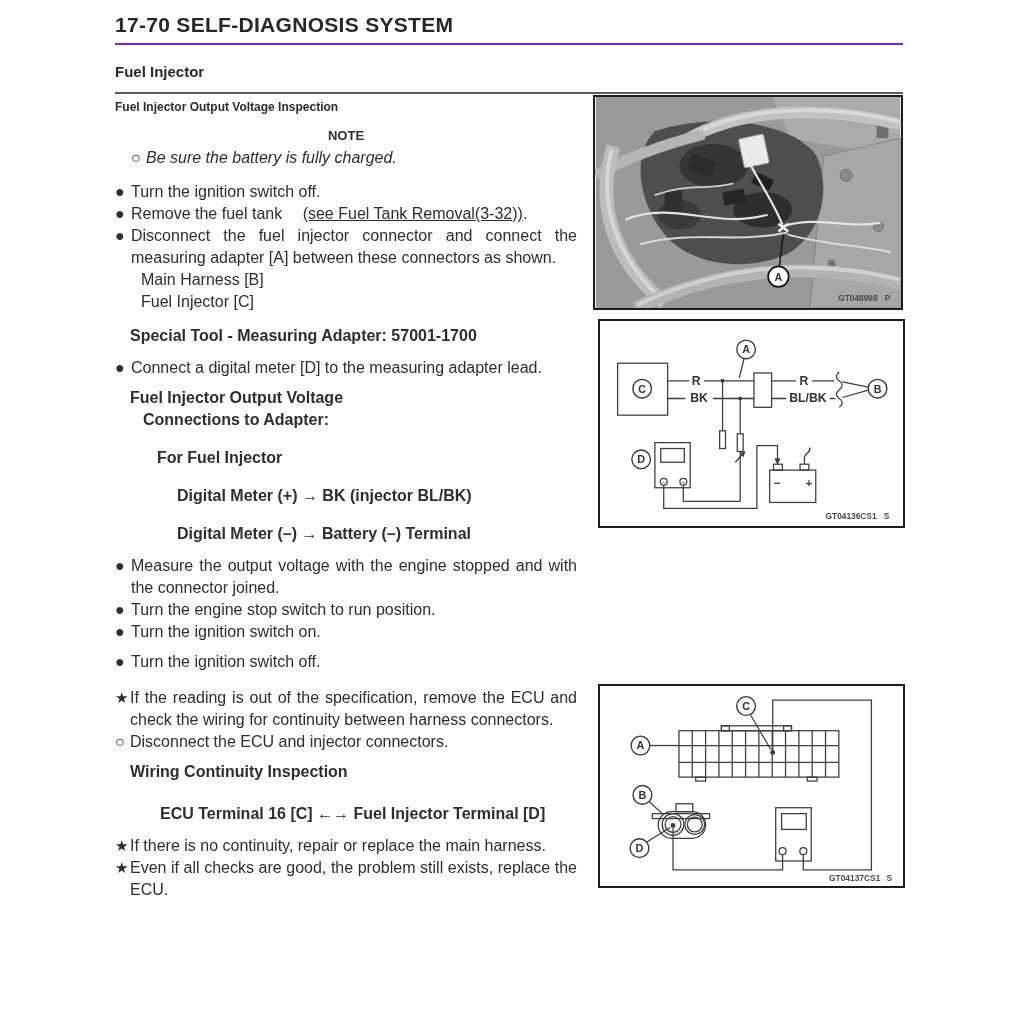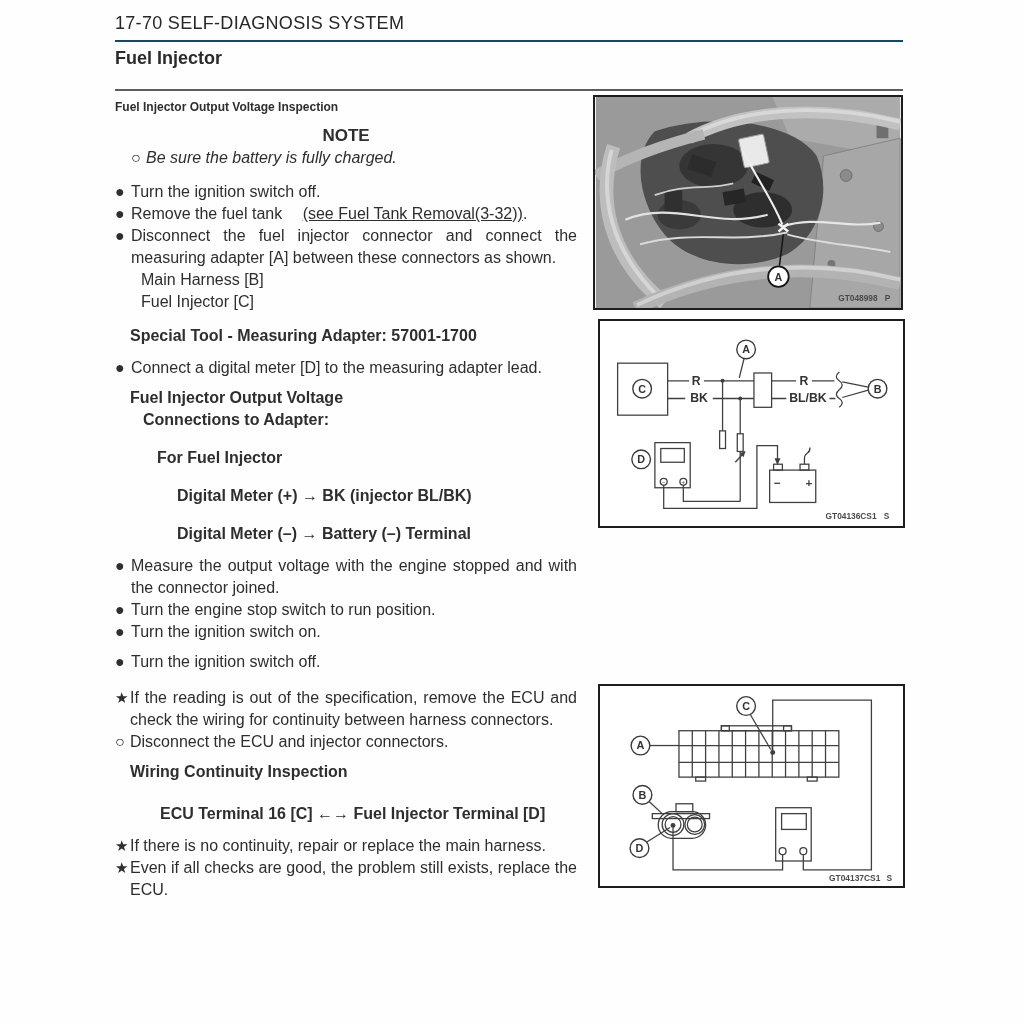--- a/index.html
+++ b/index.html
@@ -5,30 +5,30 @@
   html,body{margin:0;padding:0;}
   body{
     width:1024px;height:1024px;background:#ffffff;
     font-family:"Liberation Sans","DejaVu Sans",sans-serif;
     color:#2d2d2d;-webkit-font-smoothing:antialiased;
   }
   .page{position:relative;width:1024px;height:1024px;background:#fefefe;overflow:hidden;}
 
   
   .hdr{position:absolute;left:115px;top:13px;width:788px;}
-  .h1{font-size:18px;font-weight:400;letter-spacing:.3px;color:#272727;
-      padding-bottom:6px;border-bottom:2px solid #0c4a6e;}
-  .h2{font-size:18px;font-weight:700;color:#2b2b2b;margin-top:6px;
-      padding-bottom:20px;border-bottom:2px solid #5d5d5d;}
+  .h1{font-size:21px;font-weight:700;letter-spacing:.3px;color:#272727;
+      padding-bottom:6px;border-bottom:2px solid #6d28d9;}
+  .h2{font-size:15px;font-weight:700;color:#2b2b2b;margin-top:18px;
+      padding-bottom:12px;border-bottom:2px solid #5d5d5d;}
 
   
   .lcol{position:absolute;left:115px;top:96px;width:462px;
         font-size:16px;line-height:22px;color:#2e2e2e;}
   .h3{font-weight:700;font-size:12px;}
-  .note-label{text-align:center;font-weight:700;font-size:17px;margin-top:7px;}
+  .note-label{text-align:center;font-weight:700;font-size:13px;margin-top:7px;}
   .note-line{display:flex;padding-left:16px;font-style:italic;}
   .note-line .mk{font-style:normal;width:15px;flex:none;}
   .li{display:flex;}
   .mk{width:16px;flex:none;}
   .mk.star{width:15px;font-size:15px;}
   .mk.circ{width:15px;}
   .tx{flex:1;}
   .just{text-align:justify;}
   .b{font-weight:700;}
   .in1{padding-left:15px;}  .in1b{padding-left:26px;}

